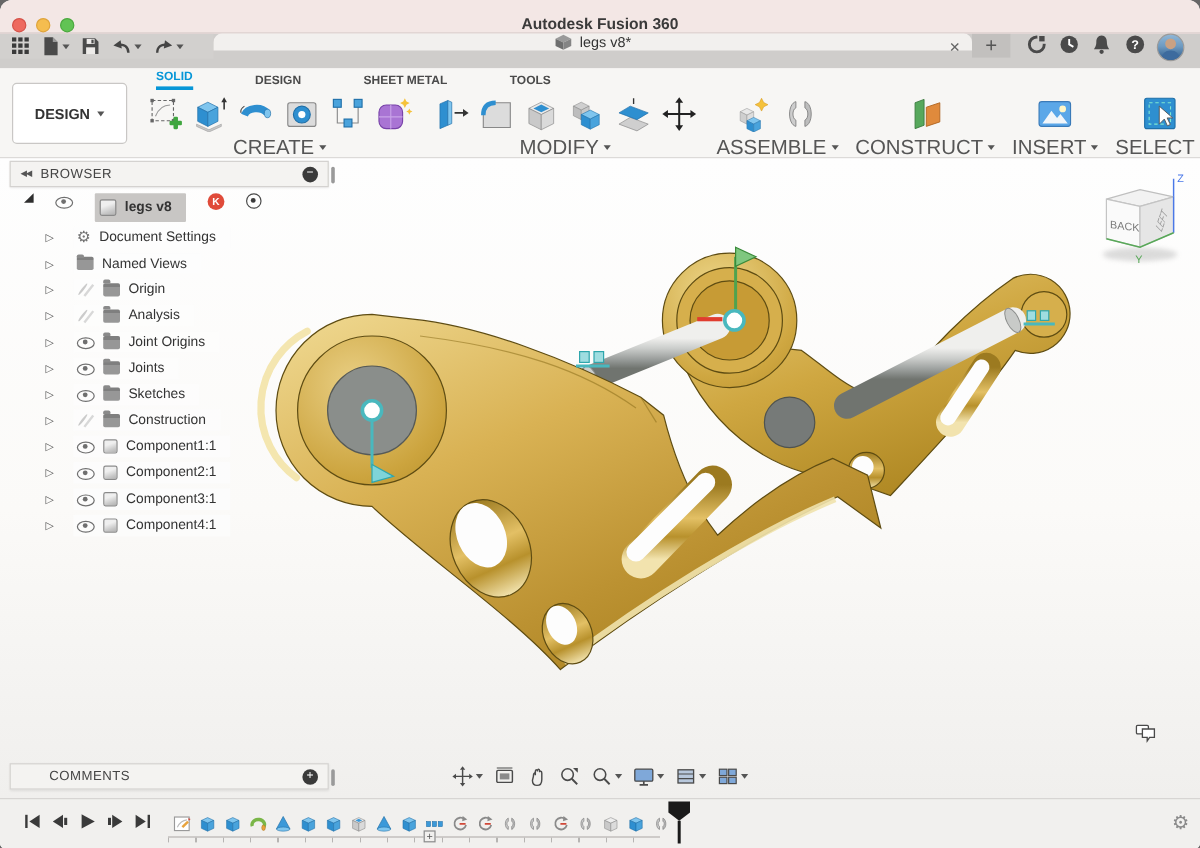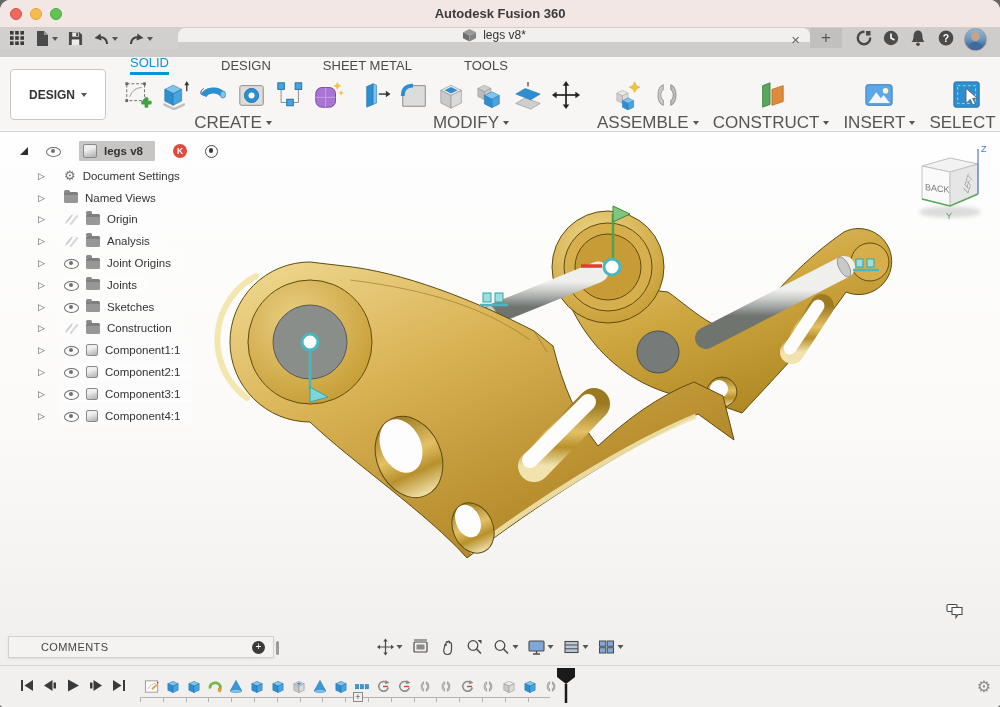--- a/index.html
+++ b/index.html
@@ -1,20 +1,20 @@
 <!DOCTYPE html>
 <html><head>
 <meta charset="utf-8">
 <style>
   *{margin:0;padding:0;box-sizing:border-box}
   html,body{width:1000px;height:707px;background:#666;font-family:"Liberation Sans",sans-serif;-webkit-font-smoothing:antialiased}
   .window{position:relative;width:1000px;height:707px;border-radius:10px 10px 4px 4px;overflow:hidden;background:#fff}
 
   
-  .titlebar{height:28px;background:#F3E7E5;border-bottom:1px solid #D8CBC9;display:flex;align-items:center;position:relative}
+  .titlebar{height:28px;background:#F3E7E5;border-bottom:1px solid #D8CBC9;display:flex;align-items:flex-end;position:relative}
   .lights{display:flex;gap:8px;margin-left:10px}
   .light{width:12px;height:12px;border-radius:50%}
   .light.red{background:#EE6A5F;border:1px solid #D55249}
   .light.yellow{background:#F5BD4F;border:1px solid #DFA43B}
   .light.green{background:#61C354;border:1px solid #4BA93F}
   .win-title{position:absolute;left:0;right:0;text-align:center;font-size:13px;font-weight:bold;color:#3a3a3a}
 
   
   .tabbar{height:29px;background:#CFCDCB;display:flex;align-items:flex-start}
   .appicons{width:178px;background:#D2D0CE;display:flex;align-items:center;gap:6px;padding:0 8px}
@@ -25,21 +25,21 @@
   .plus-btn{width:32px;background:#C2C0BE;display:flex;align-items:center;justify-content:center;font-size:17px;color:#555}
   .top-icons{flex:1;display:flex;align-items:center;justify-content:space-evenly;padding:0 4px}
   .avatar{width:23px;height:23px;border-radius:50%;background:linear-gradient(180deg,#8FB6D6 0%,#6E9BC2 45%,#2E5A8A 100%);position:relative;overflow:hidden;border:1px solid #9a9a9a}
   .avatar::before{content:"";position:absolute;left:6.5px;top:3px;width:9px;height:9px;border-radius:50%;background:#C9A183}
   .avatar::after{content:"";position:absolute;left:3.5px;top:12.5px;width:15px;height:9px;border-radius:7px 7px 0 0;background:#3D6B9E}
 
   
   .ribbon{height:75px;background:#F7F6F4;border-bottom:1px solid #D5D3D1;position:relative;display:flex}
   .design-btn{position:absolute;left:10px;top:12px;width:96px;height:51px;background:#FFF;border:1px solid #C9C7C5;border-radius:4px;display:flex;align-items:center;justify-content:center;gap:6px;font-size:12px;font-weight:bold;color:#333}
   .ribbon-right{margin-left:114px;flex:1;display:flex;flex-direction:column;min-width:0}
-  .rtabs{height:18px;display:flex;gap:52px;padding-left:16px;align-items:flex-end;font-size:13px;font-weight:normal;color:#4a4a4a}
+  .rtabs{height:18px;display:flex;gap:52px;padding-left:16px;align-items:flex-end;font-size:10px;font-weight:bold;color:#4a4a4a}
   .rtab{padding-bottom:2px}
   .rtab.active{color:#0696D7;border-bottom:3px solid #0696D7}
   .rgroups{flex:1;display:flex;align-items:stretch}
   .rgroup{display:flex;flex-direction:column;align-items:center;padding:0 7px}
   .rg-icons{flex:1;display:flex;align-items:center;gap:4px}
   .rg-icon{width:34px;height:36px;display:flex;align-items:center;justify-content:center}
   .rg-icon svg{width:32px;height:30px}
   .rg-label{height:16px;display:flex;align-items:center;gap:4px;font-size:17px;color:#555}
   .rg-sep{width:1px;background:#DEDCDA;margin:6px 0}
 
@@ -54,21 +54,21 @@
   .panel-hdr{height:22px;background:#F4F3F1;border:1px solid #D4D2D0;display:flex;align-items:center;padding:0 8px;font-size:11px;color:#444;letter-spacing:.4px;box-shadow:0 1px 2px rgba(0,0,0,.08);position:relative}
   .collapse-ic{font-size:7px;color:#555;letter-spacing:-1px;margin-right:8px}
   .hdr-title{flex:1}
   .circ-btn{width:13px;height:13px;border-radius:50%;background:#3a3a3a;color:#fff;font-size:10px;line-height:12px;text-align:center}
   .nub{position:absolute;right:-6px;top:4px;width:3px;height:14px;border-radius:2px;background:#9a9a9a}
   .browser{position:absolute;left:8px;top:2px;width:266px}
   .tree{padding-top:5px;font-size:11.5px;color:#333}
   .trow{display:flex;align-items:center;height:21.8px;padding-left:30px}
   .trow .tri{width:23px;color:#555;font-size:9px}
   .chip{display:flex;align-items:center;gap:7px;background:rgba(252,252,252,.78);padding:2.5px 12px 2.5px 3px;border-radius:1px}
-  .rootrow{display:flex;align-items:center;height:24px;padding-left:12px;gap:18px;margin-bottom:2px}
+  .rootrow{display:flex;height:24px;padding-left:12px;gap:18px;margin-bottom:2px}
   .root-exp{width:0;height:0;border-left:8px solid transparent;border-bottom:8px solid #2e2e2e}
   .chip.rootchip{background:#C8C6C4;font-weight:bold;padding:3px 12px 3px 4px}
   .eye{width:15px;height:13px;position:relative;flex:0 0 auto}
   .eye::before{content:"";position:absolute;left:0;top:2.5px;width:13px;height:8px;border:1.4px solid #6f6f6f;border-radius:50%}
   .eye::after{content:"";position:absolute;left:4.6px;top:4.6px;width:4px;height:4px;background:#6f6f6f;border-radius:50%}
   .eye.off::before{border:none;width:2px;height:12px;left:4px;top:0;background:#CBCBCB;transform:rotate(38deg)}
   .eye.off::after{width:2px;height:12px;left:9px;top:1px;border-radius:0;background:#D8D8D8;transform:rotate(38deg)}
   .folder{width:14px;height:11px;background:linear-gradient(180deg,#7F7F7F 0 3px,#979797 3px);border-radius:1.5px;position:relative;flex:0 0 auto}
   .folder::before{content:"";position:absolute;top:-2.5px;left:0;width:6px;height:3px;background:#8a8a8a;border-radius:1.5px 1.5px 0 0}
   .gico{font-size:13px;color:#737373;line-height:1}
@@ -539,20 +539,26 @@
         <text x="0" y="0" transform="translate(56,52) rotate(-72) skewX(-28) scale(.75,1)" font-size="9" fill="#9a9a9a" font-family="Liberation Sans, sans-serif">LEFT</text>
         <line x1="66" y1="22" x2="66" y2="52" stroke="#4A78E8" stroke-width="1.2"></line>
         <line x1="66" y1="22" x2="66" y2="7" stroke="#4A78E8" stroke-width="1.2"></line>
         <text x="69" y="10" font-size="9" fill="#4A78E8" font-family="Liberation Sans, sans-serif">Z</text>
         <polyline points="10,57 38,64 66,52" fill="none" stroke="#58A858" stroke-width="1.4"></polyline>
         <text x="34" y="77" font-size="9" fill="#58A858" font-family="Liberation Sans, sans-serif">Y</text>
       </svg>
     </div>
 
     <div class="browser">
+      <div class="panel-hdr">
+        <span class="collapse-ic">◀◀</span>
+        <span class="hdr-title">BROWSER</span>
+        <span class="circ-btn">−</span>
+        <span class="nub"></span>
+      </div>
       <div class="tree">
         <div class="rootrow">
           <span class="root-exp"></span>
           <span class="eye"></span>
           <span class="chip rootchip">
             <span class="ccube" style="width:14px;height:14px"></span>
             <span>legs v8</span>
           </span>
           <span class="badge">K</span>
           <span class="target-ic"></span>

